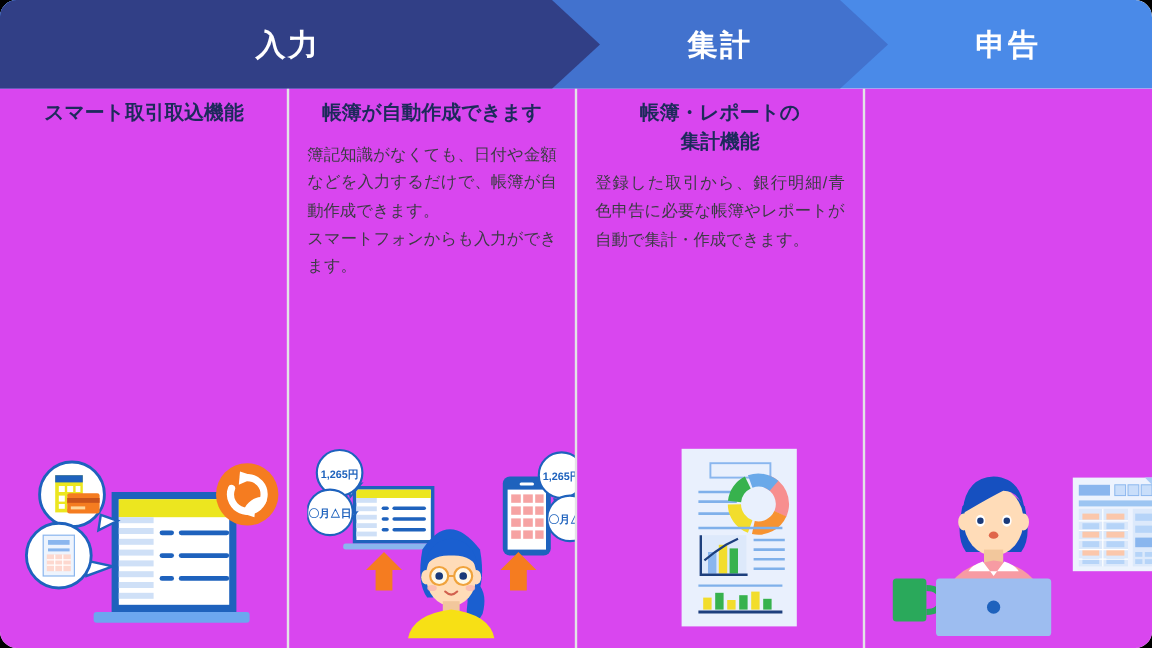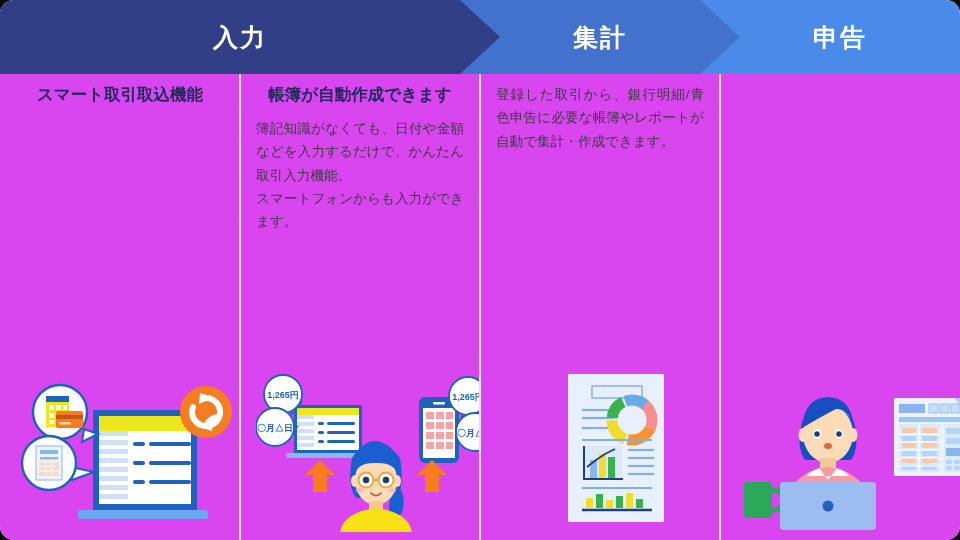--- a/index.html
+++ b/index.html
@@ -156,21 +156,21 @@
             <polygon points="184,21 198,25.5 183,32" fill="#ffffff"></polygon>
             <polygon points="196,59 182,54.5 197,48" fill="#ffffff"></polygon>
             <path d="M190,54 A14,14 0 0 1 203,45" fill="none" stroke="#ffffff" stroke-width="6" stroke-linecap="round"></path>
           </g>
         </svg>
       </div>
     </div>
 
     <div class="col">
       <div class="col-title">帳簿が自動作成できます</div>
-      <div class="col-body">簿記知識がなくても、日付や金額などを入力するだけで、かんたん取引入力機能。
+      <div class="col-body">簿記知識がなくても、日付や金額などを入力するだけで、帳簿が自動作成できます。
 スマートフォンからも入力ができます。</div>
       <div class="illus">
         <svg viewBox="0 0 240 160">
 
           <g>
             <rect x="38" y="33" width="68" height="48" fill="#1e62bd"></rect>
             <rect x="41" y="36" width="62" height="42" fill="#ffffff"></rect>
             <rect x="41" y="36" width="62" height="7" fill="#ece61f"></rect>
             <g fill="#cfe0f7">
               <rect x="41" y="43" width="17" height="4"></rect>
@@ -254,20 +254,22 @@
 
             <rect x="113" y="129" width="14" height="10" fill="#f2c79c"></rect>
 
             <path d="M120,136 q-32,4 -36,24 l72,0 q-4,-20 -36,-24 Z" fill="#f7e015"></path>
           </g>
         </svg>
       </div>
     </div>
 
     <div class="col">
+      <div class="col-title">帳簿・レポートの
+集計機能</div>
       <div class="col-body">登録した取引から、銀行明細/青色申告に必要な帳簿やレポートが自動で集計・作成できます。</div>
       <div class="illus">
         <svg viewBox="0 0 240 160">
 
           <rect x="72" y="2" width="96" height="148" fill="#e9f0fd"></rect>
 
           <rect x="96" y="14" width="50" height="12" fill="#e9f0fd" stroke="#8ab6ee" stroke-width="1.6"></rect>
 
           <g stroke="#7fb0ea" stroke-width="2.2">
             <line x1="86" y1="38" x2="118" y2="38"></line>

